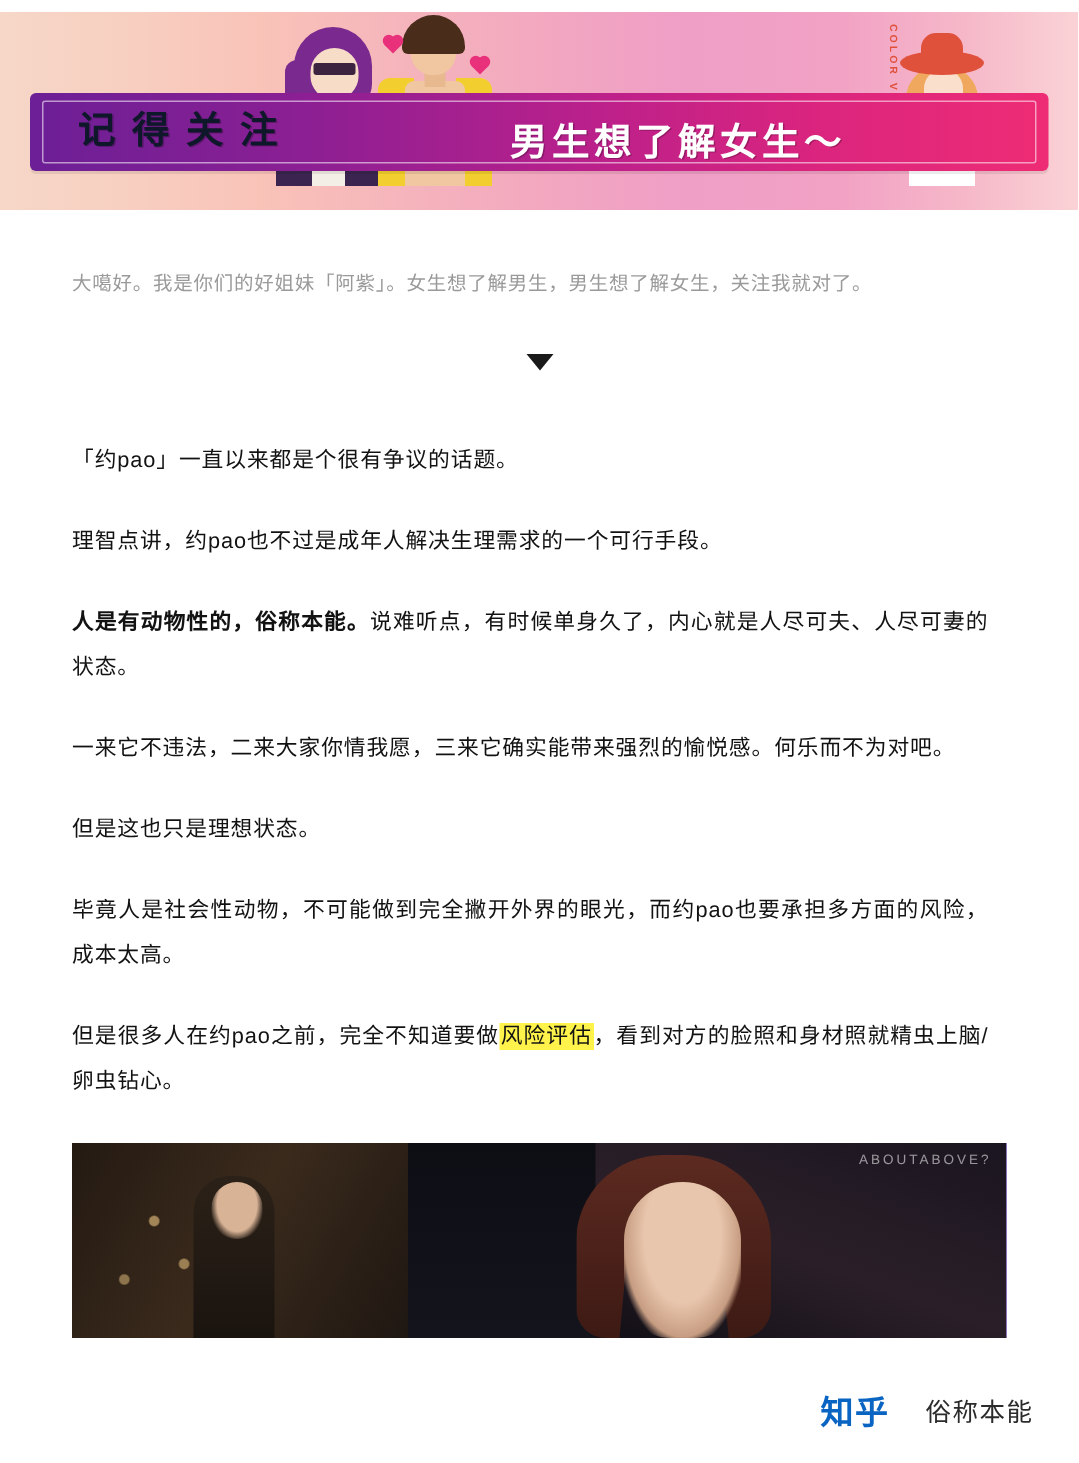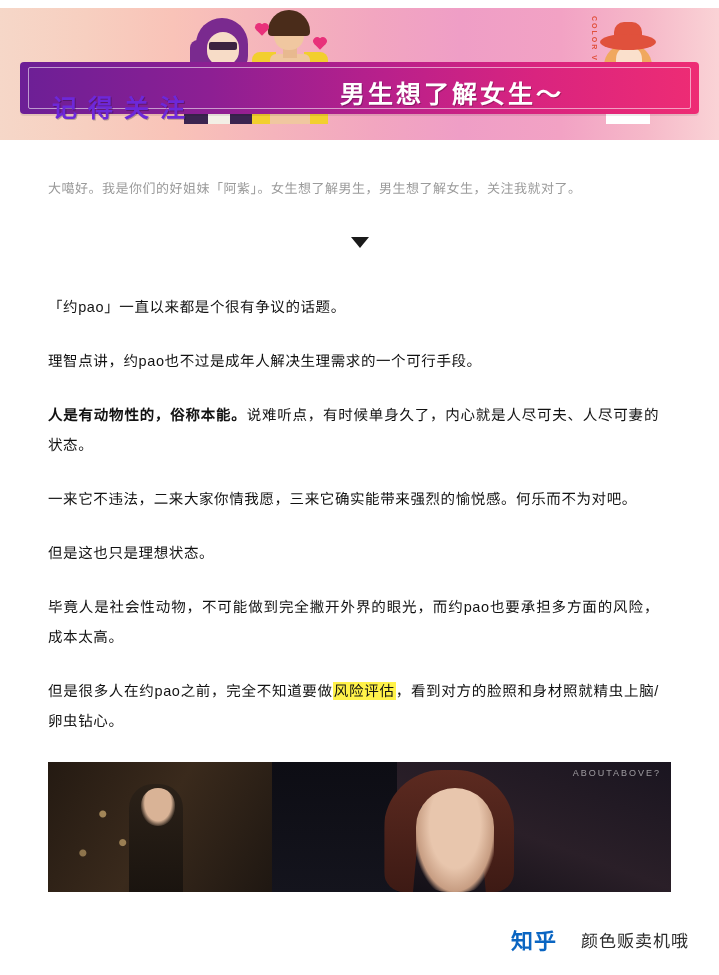--- a/index.html
+++ b/index.html
@@ -65,24 +65,24 @@
     top: 5px;
     right: 8px;
     bottom: 5px;
     border: 1px solid rgba(255,255,255,0.55);
     border-radius: 2px;
     box-sizing: border-box;
   }
   .banner-text-left {
     position: absolute;
     left: 52px;
-    top: 88px;
+    top: 66px;
     font-size: 25px;
     letter-spacing: 11px;
-    color: #6d28d9;
+    color: #0f172a;
     font-weight: bold;
     font-family: "Liberation Serif", serif;
     text-shadow: 1px 1px 0 rgba(0,0,0,0.25);
   }
   .banner-text-right {
     position: absolute;
     left: 340px;
     top: 74px;
     font-size: 25px;
     letter-spacing: 3px;
@@ -401,14 +401,14 @@
     <div class="photo-man"></div>
     <div class="photo-man-face"></div>
     <div class="photo-hair"></div>
     <div class="photo-face"></div>
     <div class="photo-watermark">ABOUTABOVE?</div>
   </div>
 </div>
 
 <div class="footer">
   <span class="zhihu-logo">知乎</span>
-  <span class="zhihu-user">颜色贩卖机哦</span>
+  <span class="zhihu-user">俗称本能</span>
 </div>
 
 </body></html>

